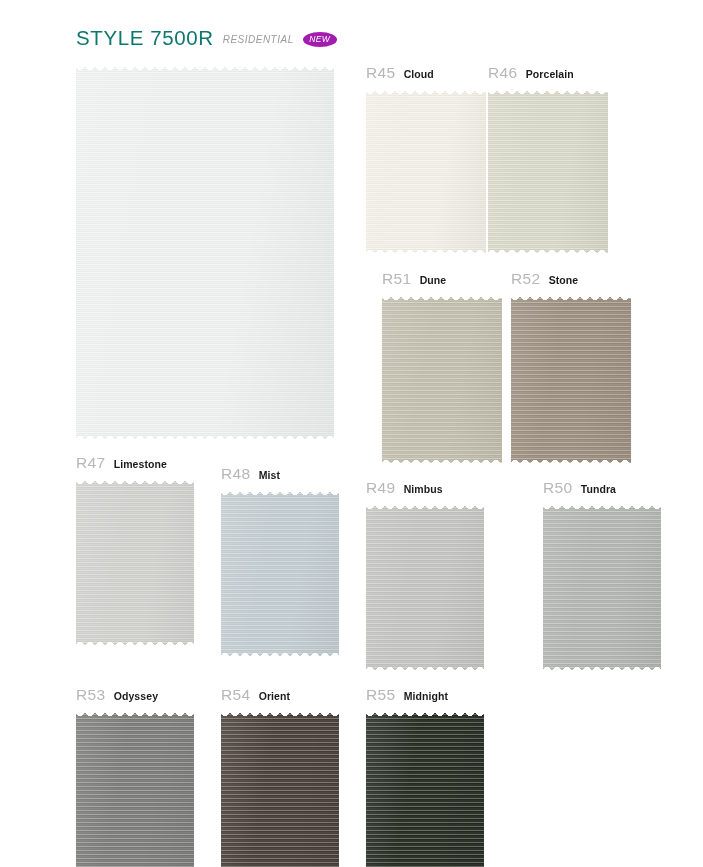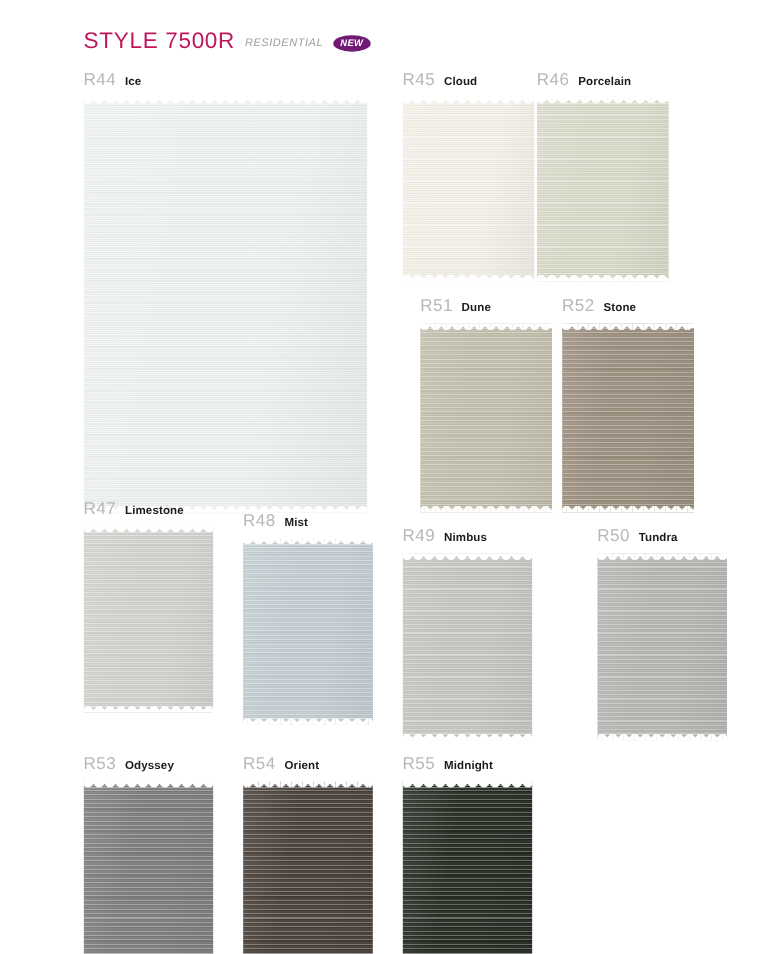--- a/index.html
+++ b/index.html
@@ -27,43 +27,43 @@
     left: 76px;
     top: 26px;
     display: flex;
     align-items: center;
     gap: 9px;
     white-space: nowrap;
   }
   .style-title {
     font-size: 20.5px;
     letter-spacing: 0.6px;
-    color: #be185d;
+    color: #0f766e;
     font-weight: 400;
   }
   .style-sub {
     font-size: 10px;
     letter-spacing: 0.5px;
     color: #9a9b9d;
     font-weight: 400;
     position: relative;
     top: 1px;
     font-style: italic;
   }
   .new-badge {
     display: inline-flex;
     align-items: center;
     justify-content: center;
     width: 34px;
     height: 15px;
     border-radius: 50%;
-    background: #701a75;
+    background: #a21caf;
     color: #ffffff;
     font-size: 8.5px;
-    font-weight: bold;
+    font-weight: normal;
     font-style: italic;
     letter-spacing: 0.3px;
     position: relative;
     top: 1px;
   }
 
   
   .cell {
     position: absolute;
   }
@@ -180,24 +180,20 @@
 <div class="page">
 
   <div class="header">
     <span class="style-title">STYLE 7500R</span>
     <span class="style-sub">RESIDENTIAL</span>
     <span class="new-badge">NEW</span>
   </div>
 
   <div id="swatch-container">
       <div class="cell" style="left: 76px; top: 64px;">
-        <div class="cell-label">
-          <span class="code">R44</span>
-          <span class="name">Ice</span>
-        </div>
         <div class="swatch" style="width: 258px; height: 378px; background-color: rgb(239, 243, 242);">
           <div class="weave"></div>
           <div class="sheen"></div>
           <div class="pink-edge">
             <span class="edge-top"></span>
             <span class="edge-bottom"></span>
             <span class="edge-left"></span>
             <span class="edge-right"></span>
           </div>
         </div>

